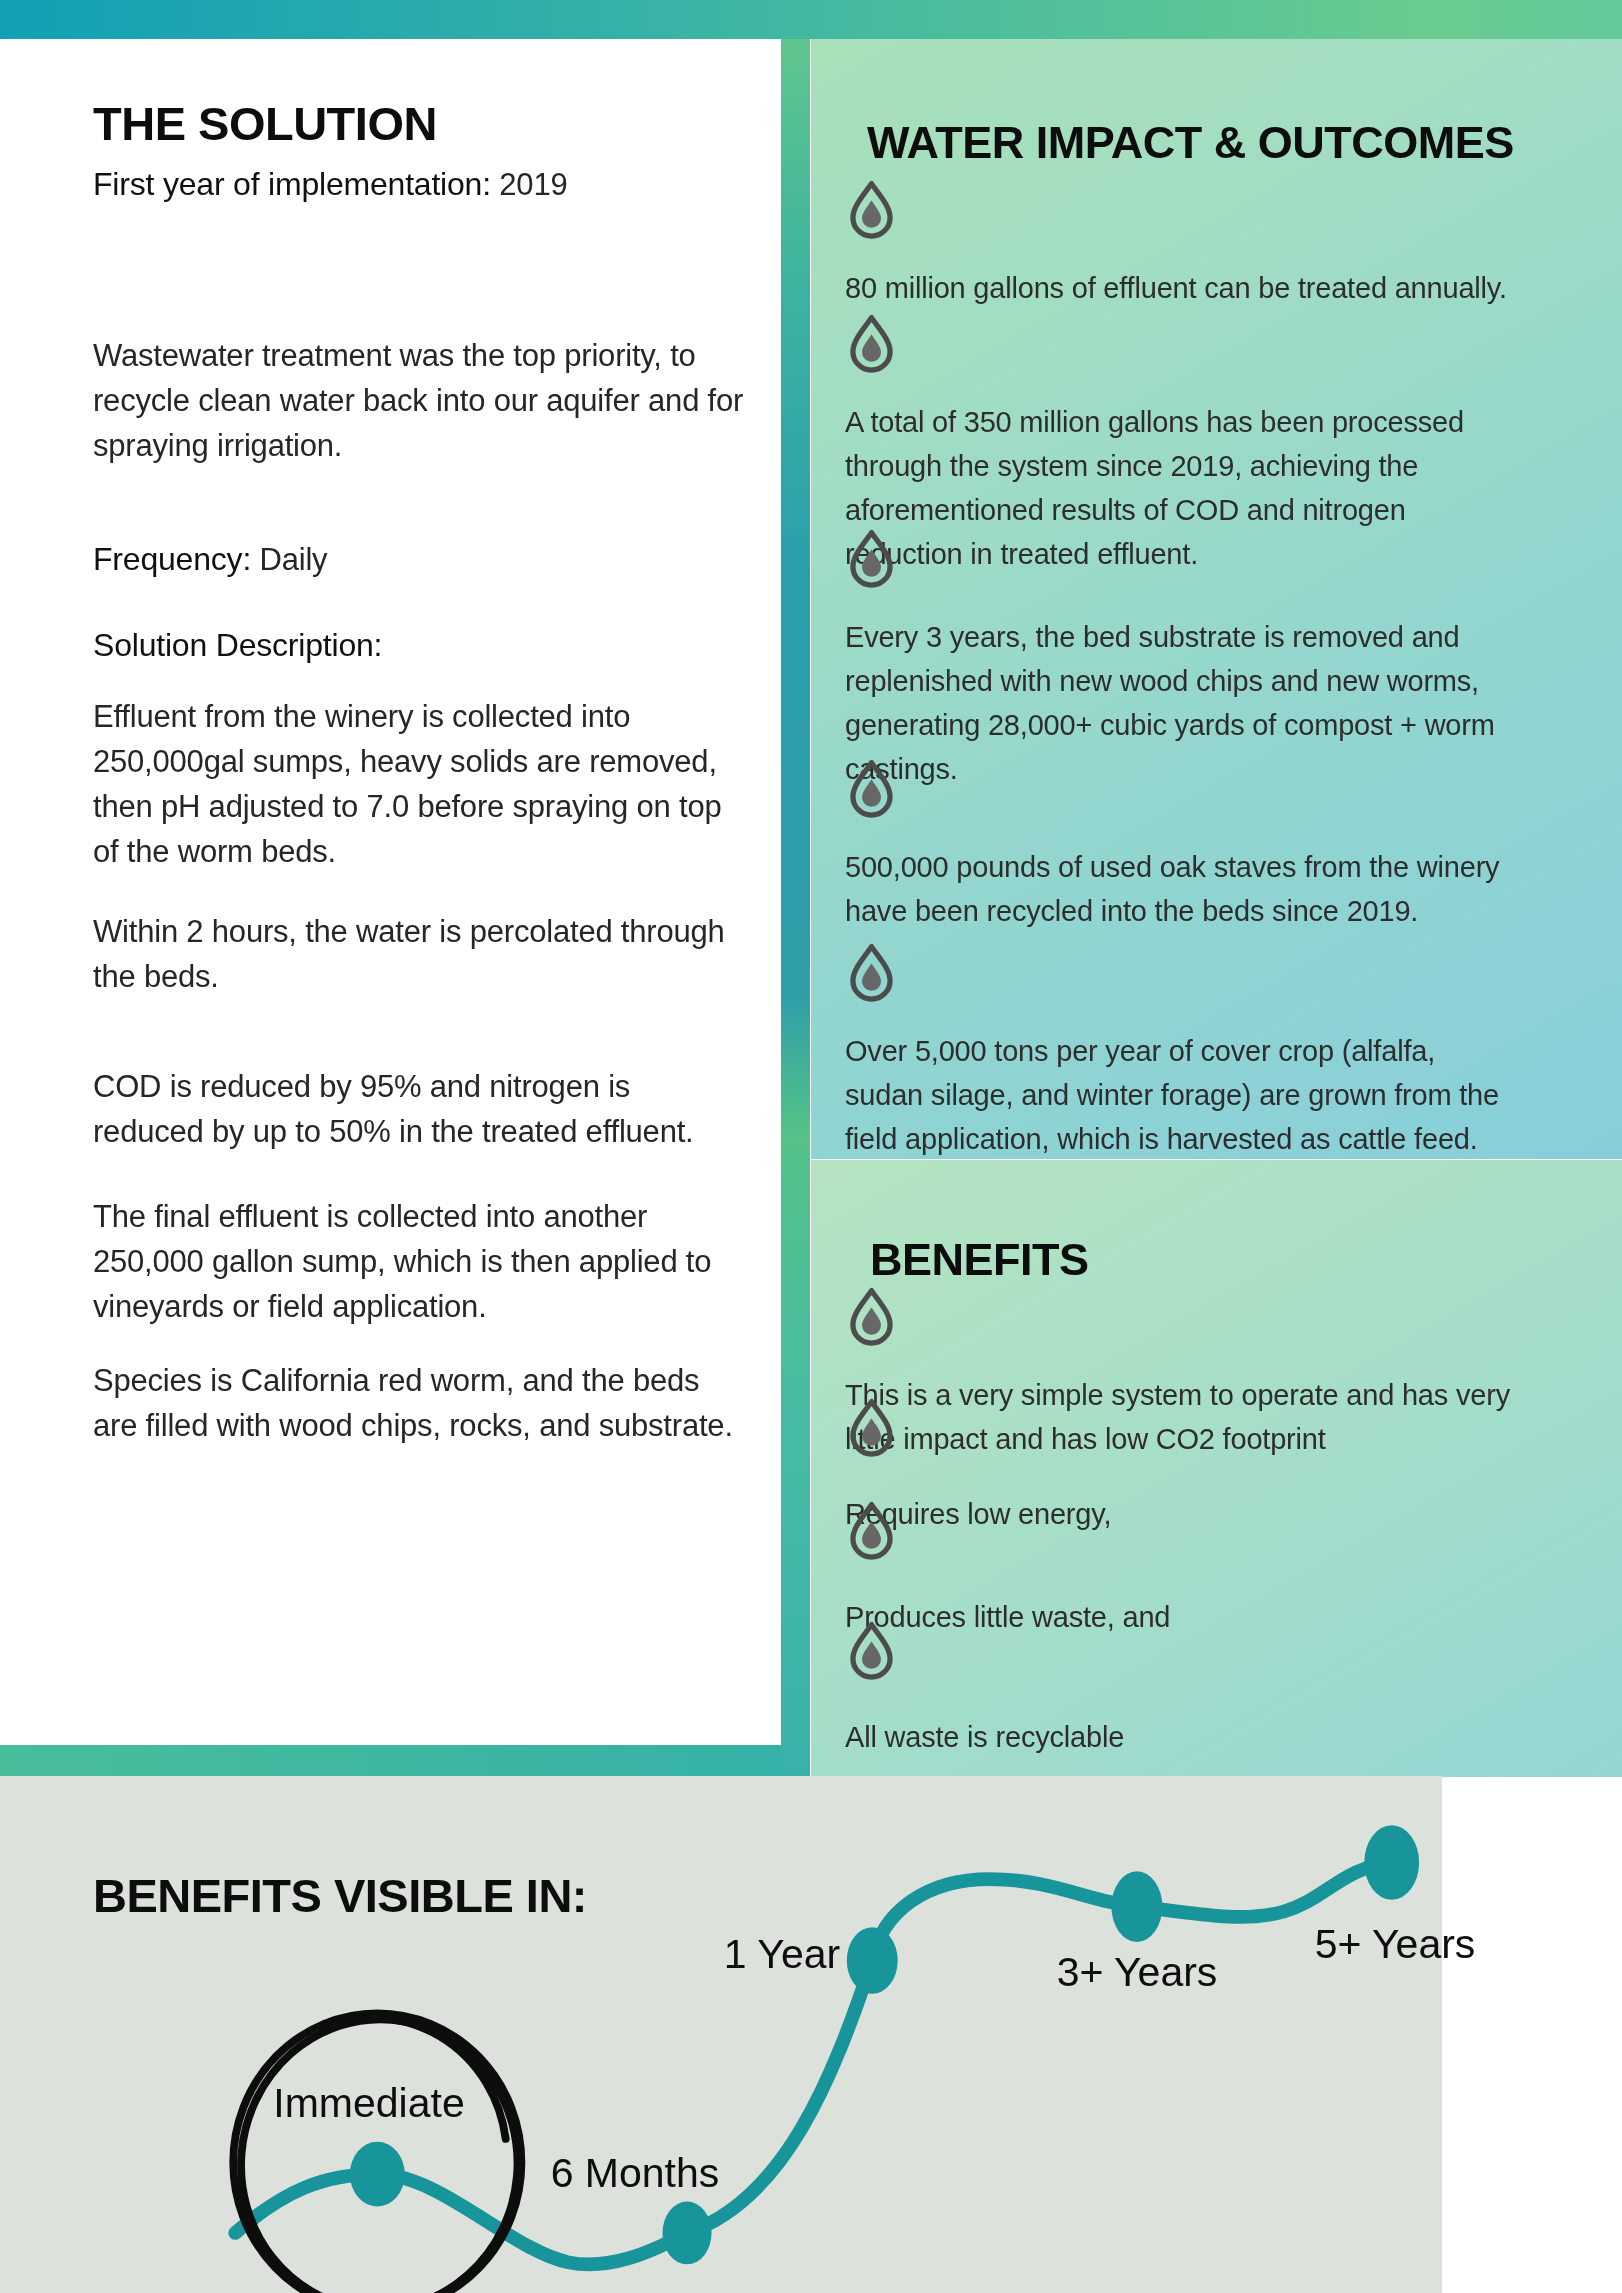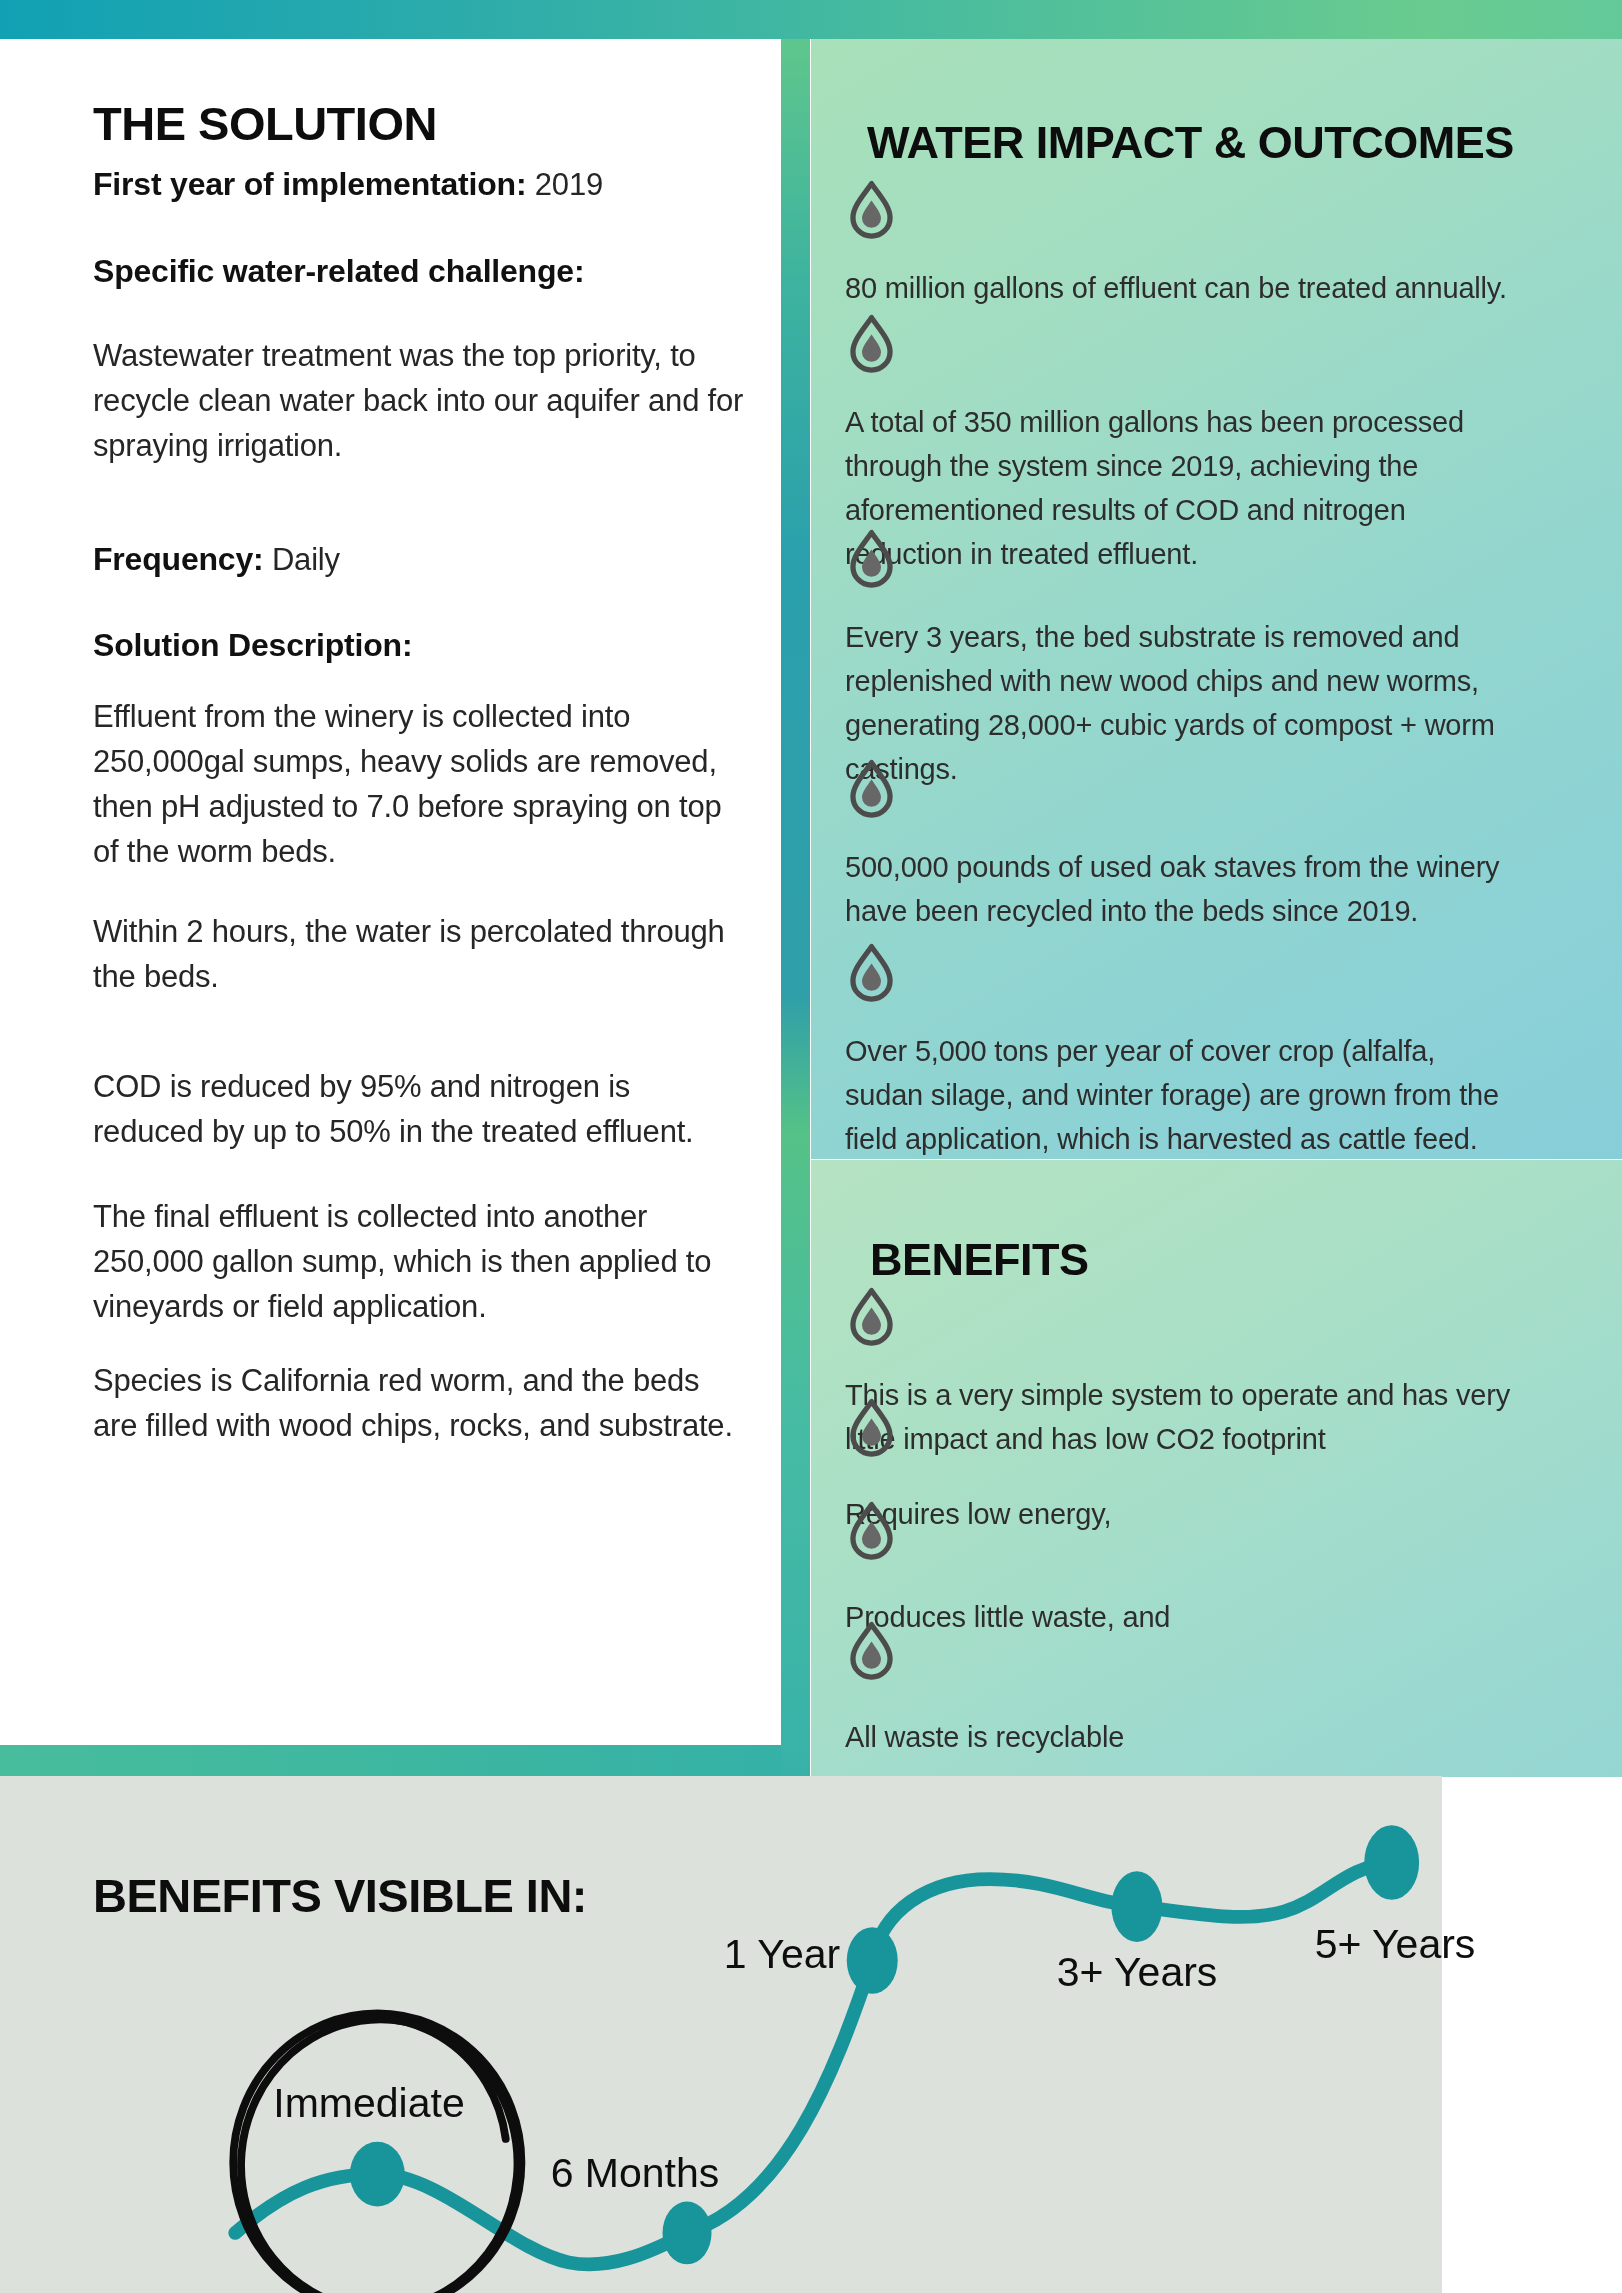--- a/index.html
+++ b/index.html
@@ -19,21 +19,21 @@
   .panel-white{position:absolute;left:0;top:39px;width:781px;height:1705px;background:#ffffff;}
   .panel-impact{position:absolute;left:811px;top:39px;width:812px;height:1120px;
     background:linear-gradient(150deg,#a8e0b9 0%,#a4dec1 22%,#93d6cf 60%,#87ceda 100%);}
   .panel-benefits{position:absolute;left:811px;top:1160px;width:812px;height:617px;
     background:linear-gradient(150deg,#b5e3c2 0%,#a9dfc6 40%,#9cd9cf 78%,#95d6d3 100%);}
   .band-gray{position:absolute;left:0;top:1776px;width:1442px;height:518px;background:#dce1dc;}
   
   .h1{position:absolute;font-size:47px;font-weight:bold;letter-spacing:-0.5px;color:#0d0d0d;white-space:nowrap;}
   .h2{position:absolute;font-size:45px;font-weight:bold;letter-spacing:-0.5px;color:#0d0d0d;white-space:nowrap;}
   .blk{position:absolute;left:93px;width:652px;font-size:31px;line-height:45px;color:#262626;letter-spacing:-0.2px;}
-  .blk b{font-weight:bold;color:#111;font-size:32px;}
+  .blk b{font-weight:normal;color:#111;font-size:32px;}
   
   .item{position:absolute;left:34px;display:flex;gap:22px;width:760px;flex-direction:column;}
   .item .txt{font-size:29px;line-height:44px;color:#2d2d2d;letter-spacing:-0.2px;margin-top:2px;max-width:674px;}
   .item .txt.single{margin-top:10px;}
   .drop{width:53px;height:62px;flex:none;}
   
   .tl-label{position:absolute;font-size:41px;font-weight:500;color:#0e0e0e;white-space:nowrap;transform:translateX(-50%);z-index:3;}
   #tl-svg{position:absolute;left:0;top:0;width:1622px;height:518px;z-index:1;}
   .hidden-defs{position:absolute;width:0;height:0;overflow:hidden;}
 </style>
@@ -53,23 +53,20 @@
   <div class="bg-strip"></div>
   <div class="bg-underwhite"></div>
 
   <section class="panel-white">
     <h1 class="h1" style="left:93px;top:25.5px;">THE SOLUTION</h1>
 
     <div class="blk" style="top:123px;">
       <b>First year of implementation:</b><span> 2019</span>
     </div>
 
-    <div class="blk" style="top:210px;">
-      <b>Specific water-related challenge:</b>
-    </div>
 
     <p class="blk" style="top:294px;margin:0;">Wastewater treatment was the top priority, to recycle clean water back into our aquifer and for spraying irrigation.</p>
 
     <div class="blk" style="top:498px;">
       <b>Frequency:</b><span> Daily</span>
     </div>
 
     <div class="blk" style="top:584px;">
       <b>Solution Description:</b>
     </div>

